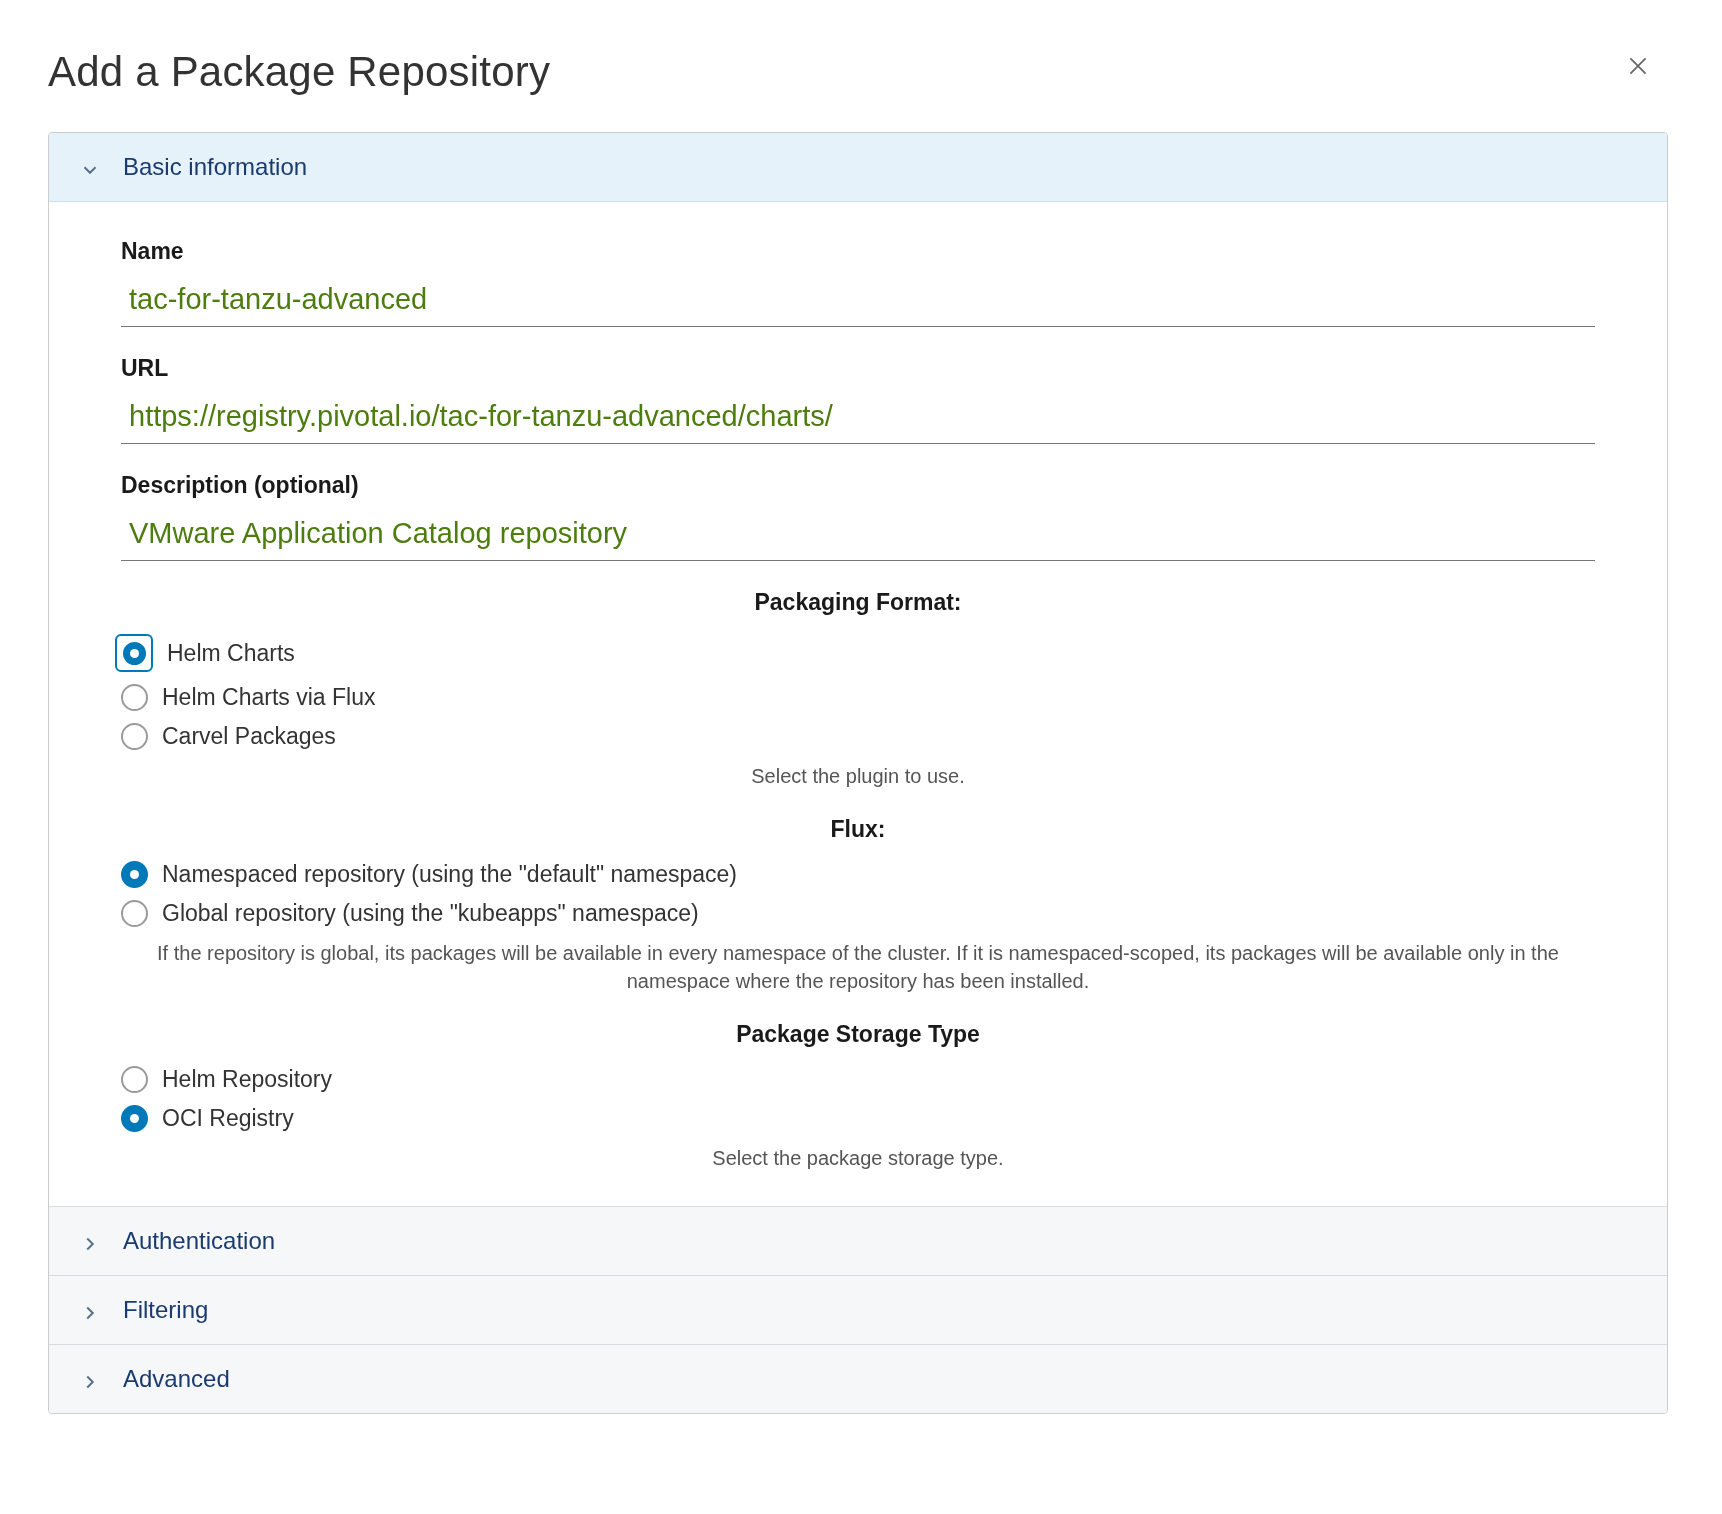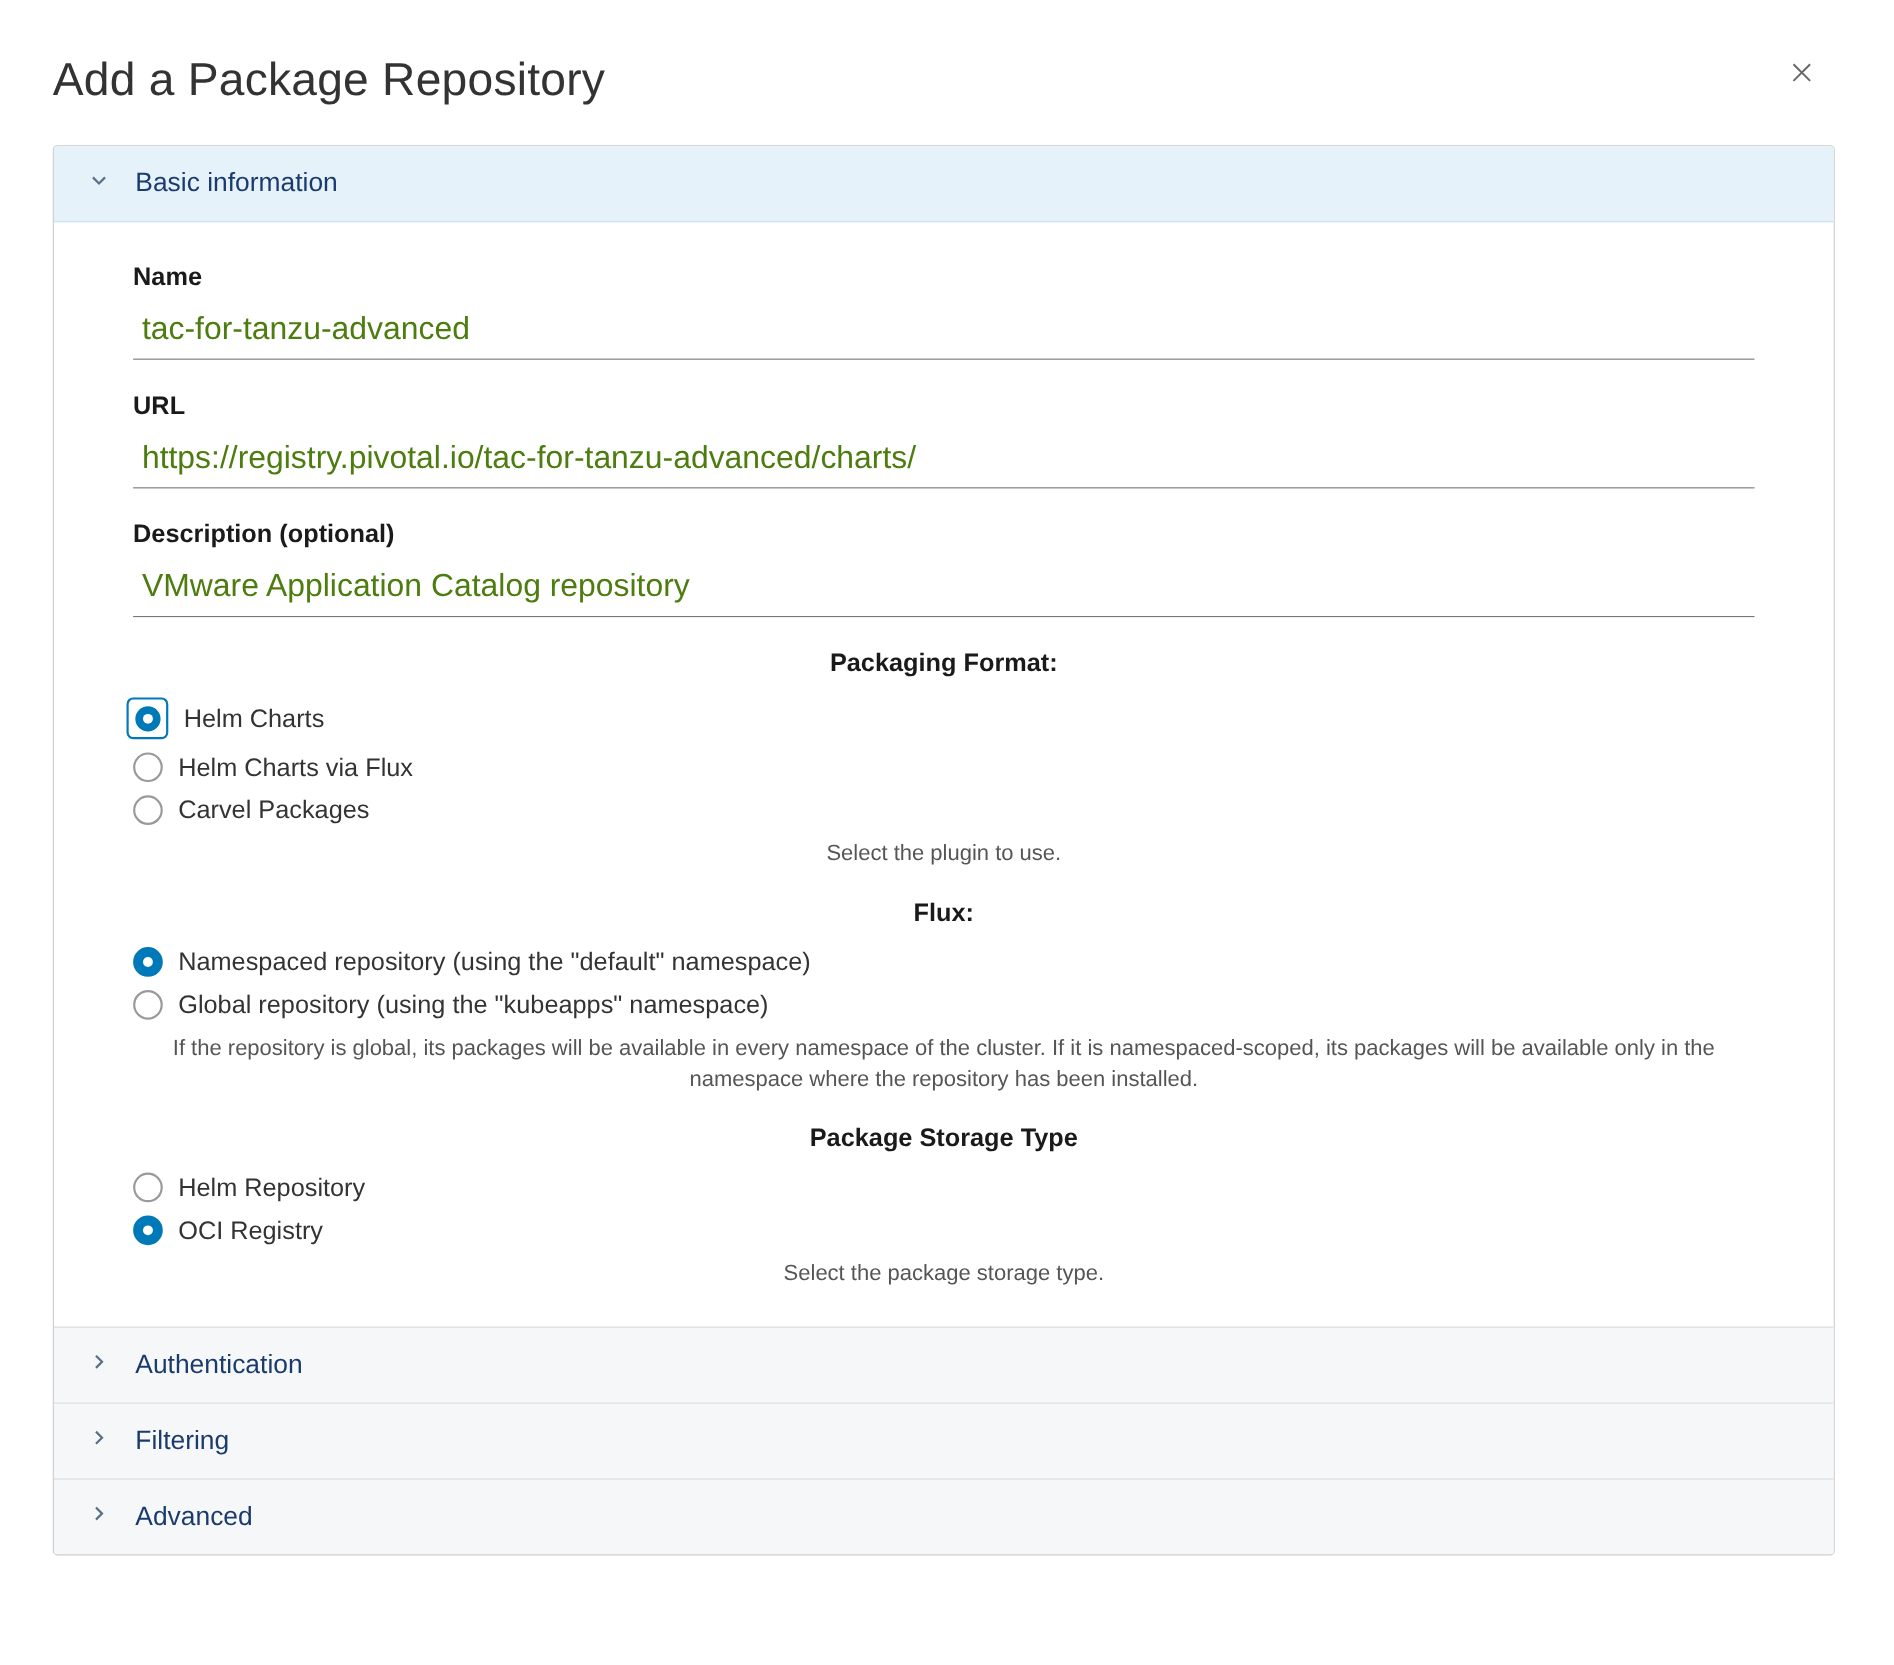--- a/index.html
+++ b/index.html
@@ -37,21 +37,21 @@
   }
   .close-btn svg { width:26px; height:26px; }
   .accordion {
     border:1px solid #ccc;
     border-radius:4px;
     overflow:hidden;
   }
   .acc-item + .acc-item { }
   .acc-header {
     display:flex;
-    align-items:flex-start;
+    align-items:flex-end;
     gap:22px;
     padding:20px 30px;
     font-size:24px;
     color:#1b3b6f;
     cursor:pointer;
   }
   .acc-header.expanded {
     background:#e6f2fa;
     border-bottom:1px solid #c7dff0;
   }

